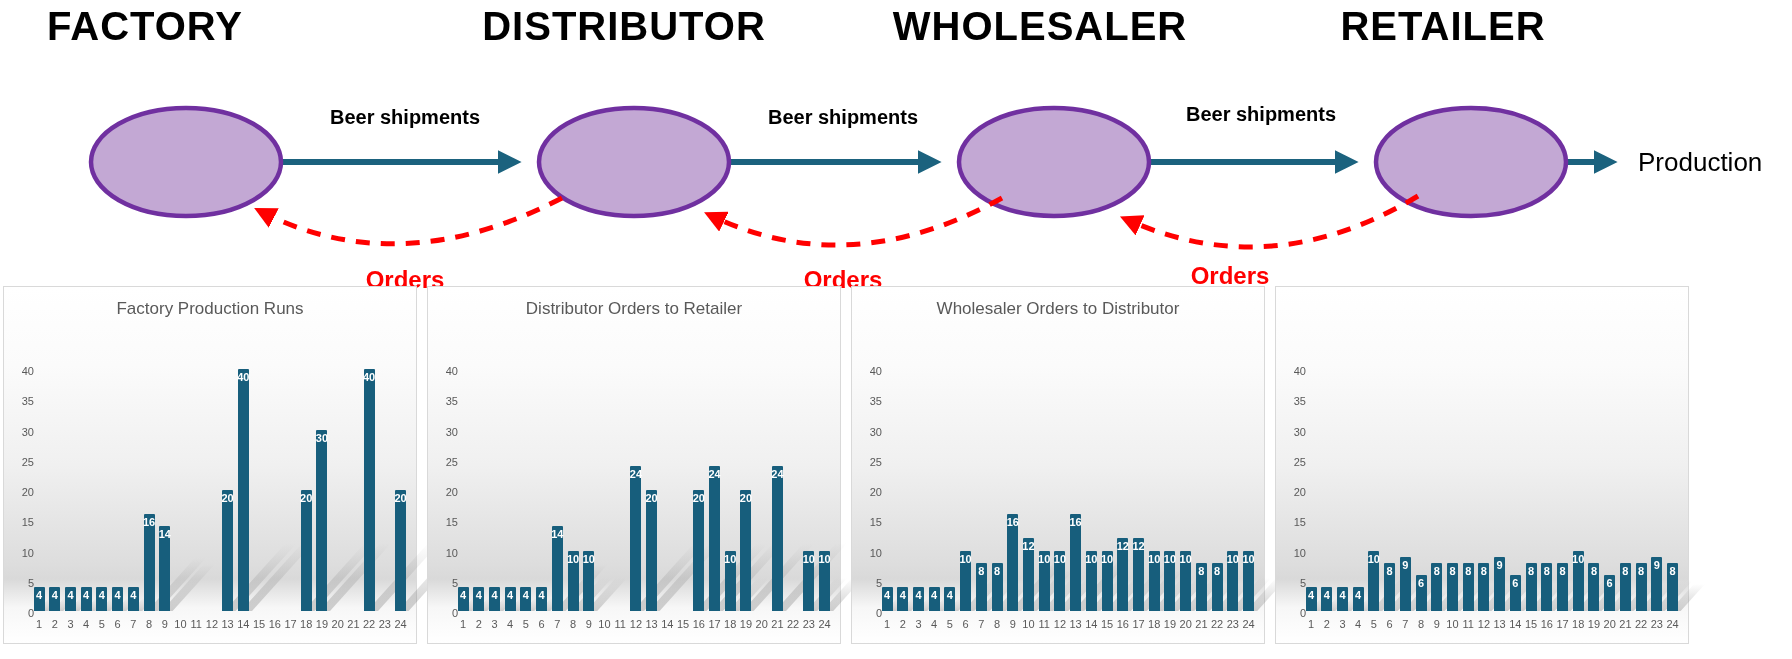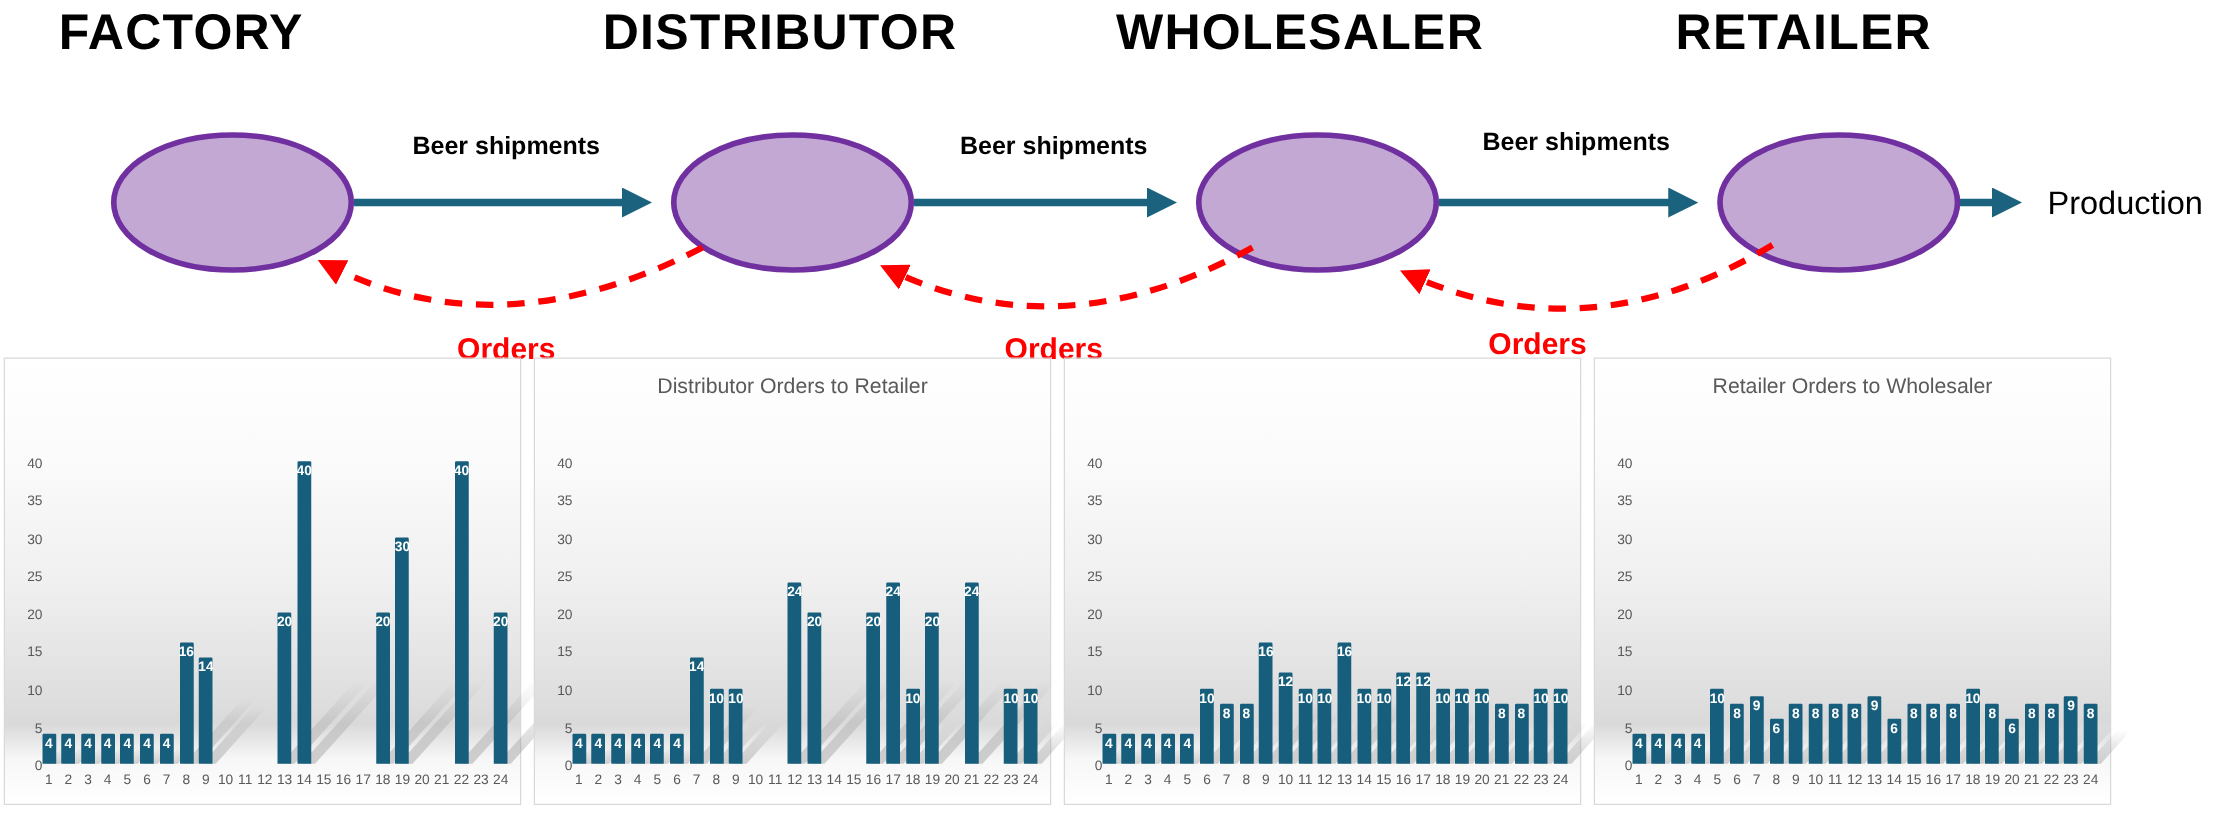--- a/index.html
+++ b/index.html
@@ -70,20 +70,21 @@
 
     <div class="orders-label" style="left:405px;top:266px">Orders</div>
     <div class="orders-label" style="left:843px;top:266px">Orders</div>
     <div class="orders-label" style="left:1230px;top:262px">Orders</div>
 
     <div class="consumers-label" style="left:1638px;top:147px">Production</div>
   </div>
 
   <div id="charts-row">
       <div class="chart-card" style="left: 3px;">
+        <div class="chart-title">Factory Production Runs</div>
         <div class="ytick" style="left: 4px; top: 320px;">0</div>
         <div class="ytick" style="left: 4px; top: 289.75px;">5</div>
         <div class="ytick" style="left: 4px; top: 259.5px;">10</div>
         <div class="ytick" style="left: 4px; top: 229.25px;">15</div>
         <div class="ytick" style="left: 4px; top: 199px;">20</div>
         <div class="ytick" style="left: 4px; top: 168.75px;">25</div>
         <div class="ytick" style="left: 4px; top: 138.5px;">30</div>
         <div class="ytick" style="left: 4px; top: 108.25px;">35</div>
         <div class="ytick" style="left: 4px; top: 78px;">40</div>
         <div class="bar-shadow" style="left: 32.5px; bottom: 32px; height: 13.31px;"></div>
@@ -273,20 +274,21 @@
           <div class="bar-label" style="color: rgb(255, 255, 255);">10</div>
         </div>
         <div class="xtick" style="left: 380.84px;">23</div>
         <div class="bar-shadow" style="left: 394.06px; bottom: 32px; height: 33.275px;"></div>
         <div class="bar" style="left: 391.06px; bottom: 32px; height: 60.5px; background: rgb(23, 94, 124);">
           <div class="bar-label" style="color: rgb(255, 255, 255);">10</div>
         </div>
         <div class="xtick" style="left: 396.56px;">24</div>
       </div>
       <div class="chart-card" style="left: 851px;">
+        <div class="chart-title">Wholesaler Orders to Distributor</div>
         <div class="ytick" style="left: 4px; top: 320px;">0</div>
         <div class="ytick" style="left: 4px; top: 289.75px;">5</div>
         <div class="ytick" style="left: 4px; top: 259.5px;">10</div>
         <div class="ytick" style="left: 4px; top: 229.25px;">15</div>
         <div class="ytick" style="left: 4px; top: 199px;">20</div>
         <div class="ytick" style="left: 4px; top: 168.75px;">25</div>
         <div class="ytick" style="left: 4px; top: 138.5px;">30</div>
         <div class="ytick" style="left: 4px; top: 108.25px;">35</div>
         <div class="ytick" style="left: 4px; top: 78px;">40</div>
         <div class="bar-shadow" style="left: 32.5px; bottom: 32px; height: 13.31px;"></div>
@@ -404,21 +406,20 @@
           <div class="bar-label" style="color: rgb(255, 255, 255);">10</div>
         </div>
         <div class="xtick" style="left: 380.84px;">23</div>
         <div class="bar-shadow" style="left: 394.06px; bottom: 32px; height: 33.275px;"></div>
         <div class="bar" style="left: 391.06px; bottom: 32px; height: 60.5px; background: rgb(23, 94, 124);">
           <div class="bar-label" style="color: rgb(255, 255, 255);">10</div>
         </div>
         <div class="xtick" style="left: 396.56px;">24</div>
       </div>
       <div class="chart-card" style="left: 1275px;">
-        <div class="chart-title">Retailer Orders to Wholesaler</div>
         <div class="ytick" style="left: 4px; top: 320px;">0</div>
         <div class="ytick" style="left: 4px; top: 289.75px;">5</div>
         <div class="ytick" style="left: 4px; top: 259.5px;">10</div>
         <div class="ytick" style="left: 4px; top: 229.25px;">15</div>
         <div class="ytick" style="left: 4px; top: 199px;">20</div>
         <div class="ytick" style="left: 4px; top: 168.75px;">25</div>
         <div class="ytick" style="left: 4px; top: 138.5px;">30</div>
         <div class="ytick" style="left: 4px; top: 108.25px;">35</div>
         <div class="ytick" style="left: 4px; top: 78px;">40</div>
         <div class="bar-shadow" style="left: 32.5px; bottom: 32px; height: 13.31px;"></div>

